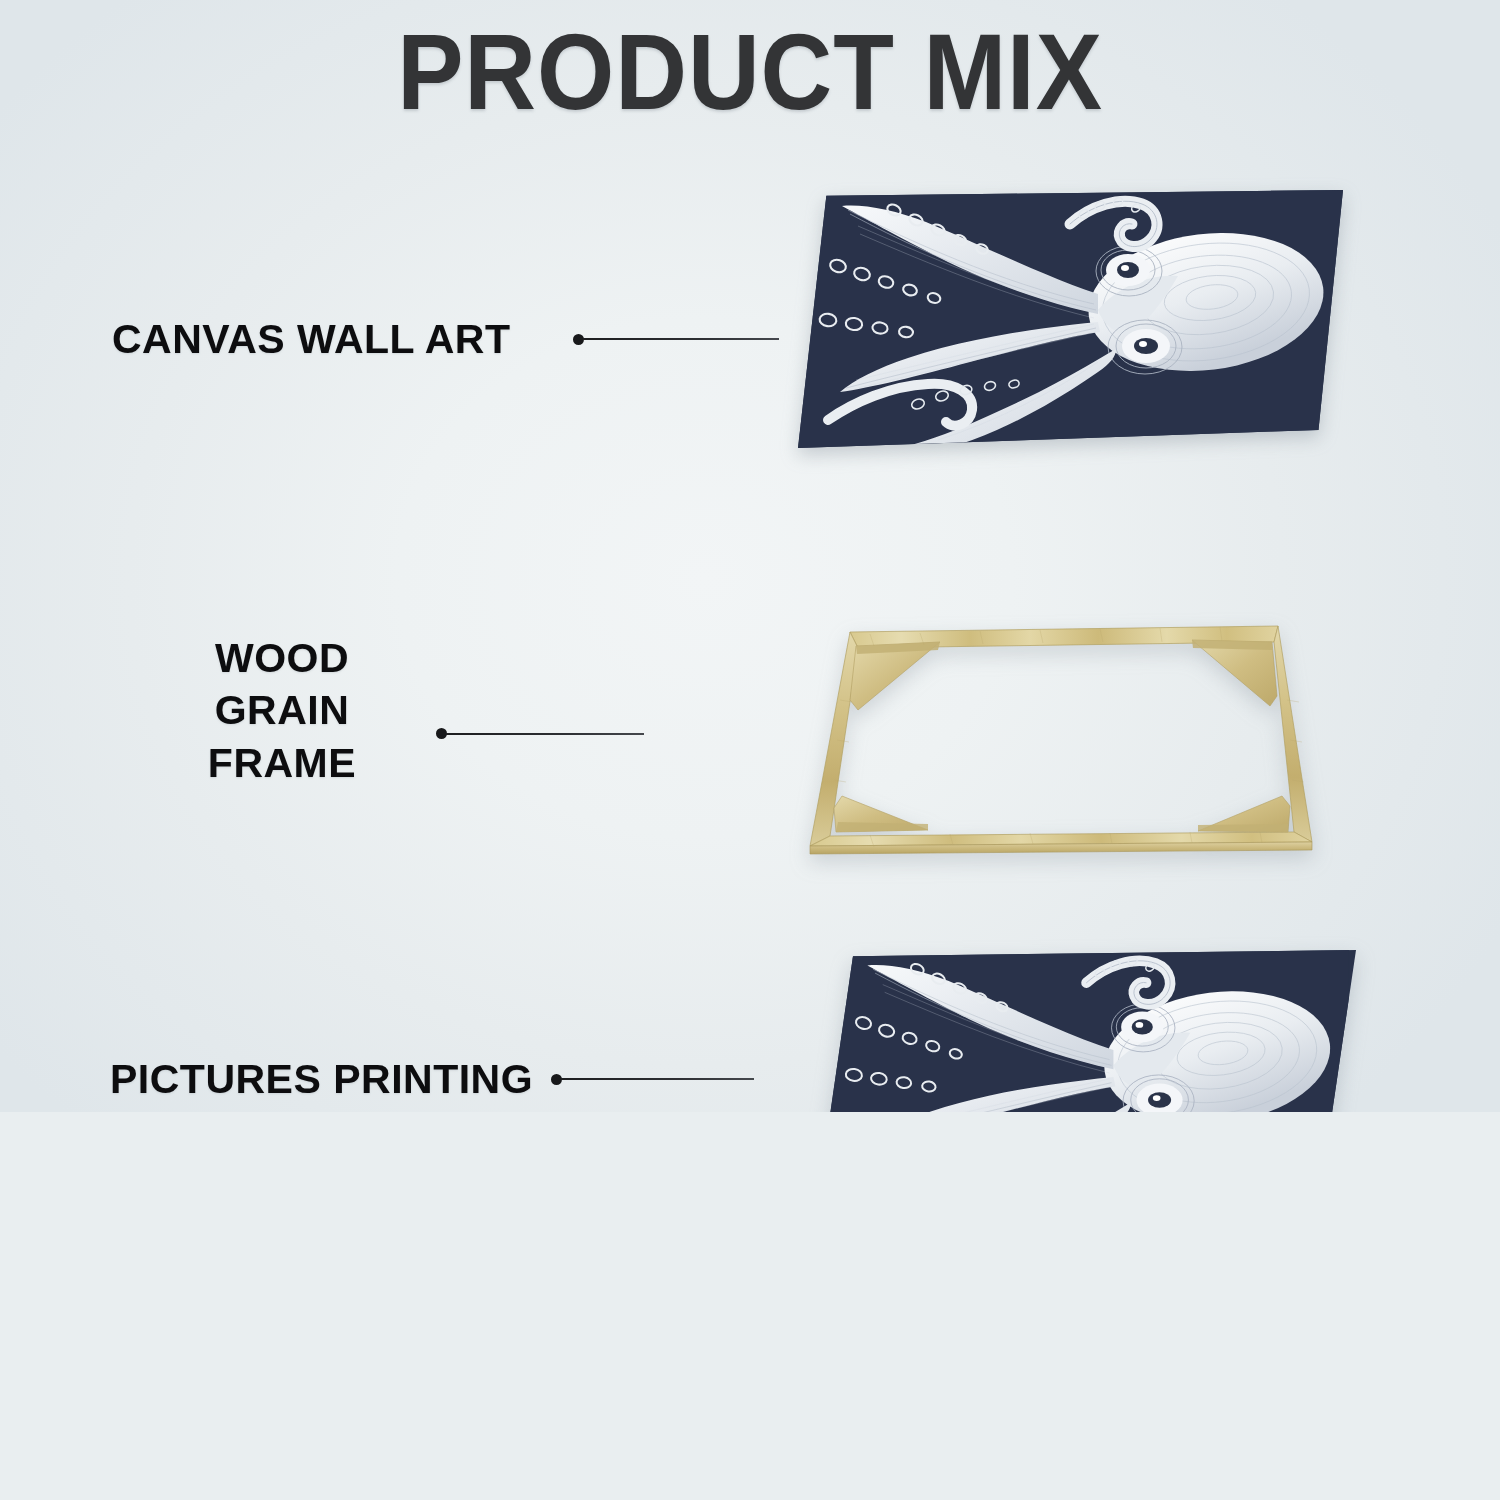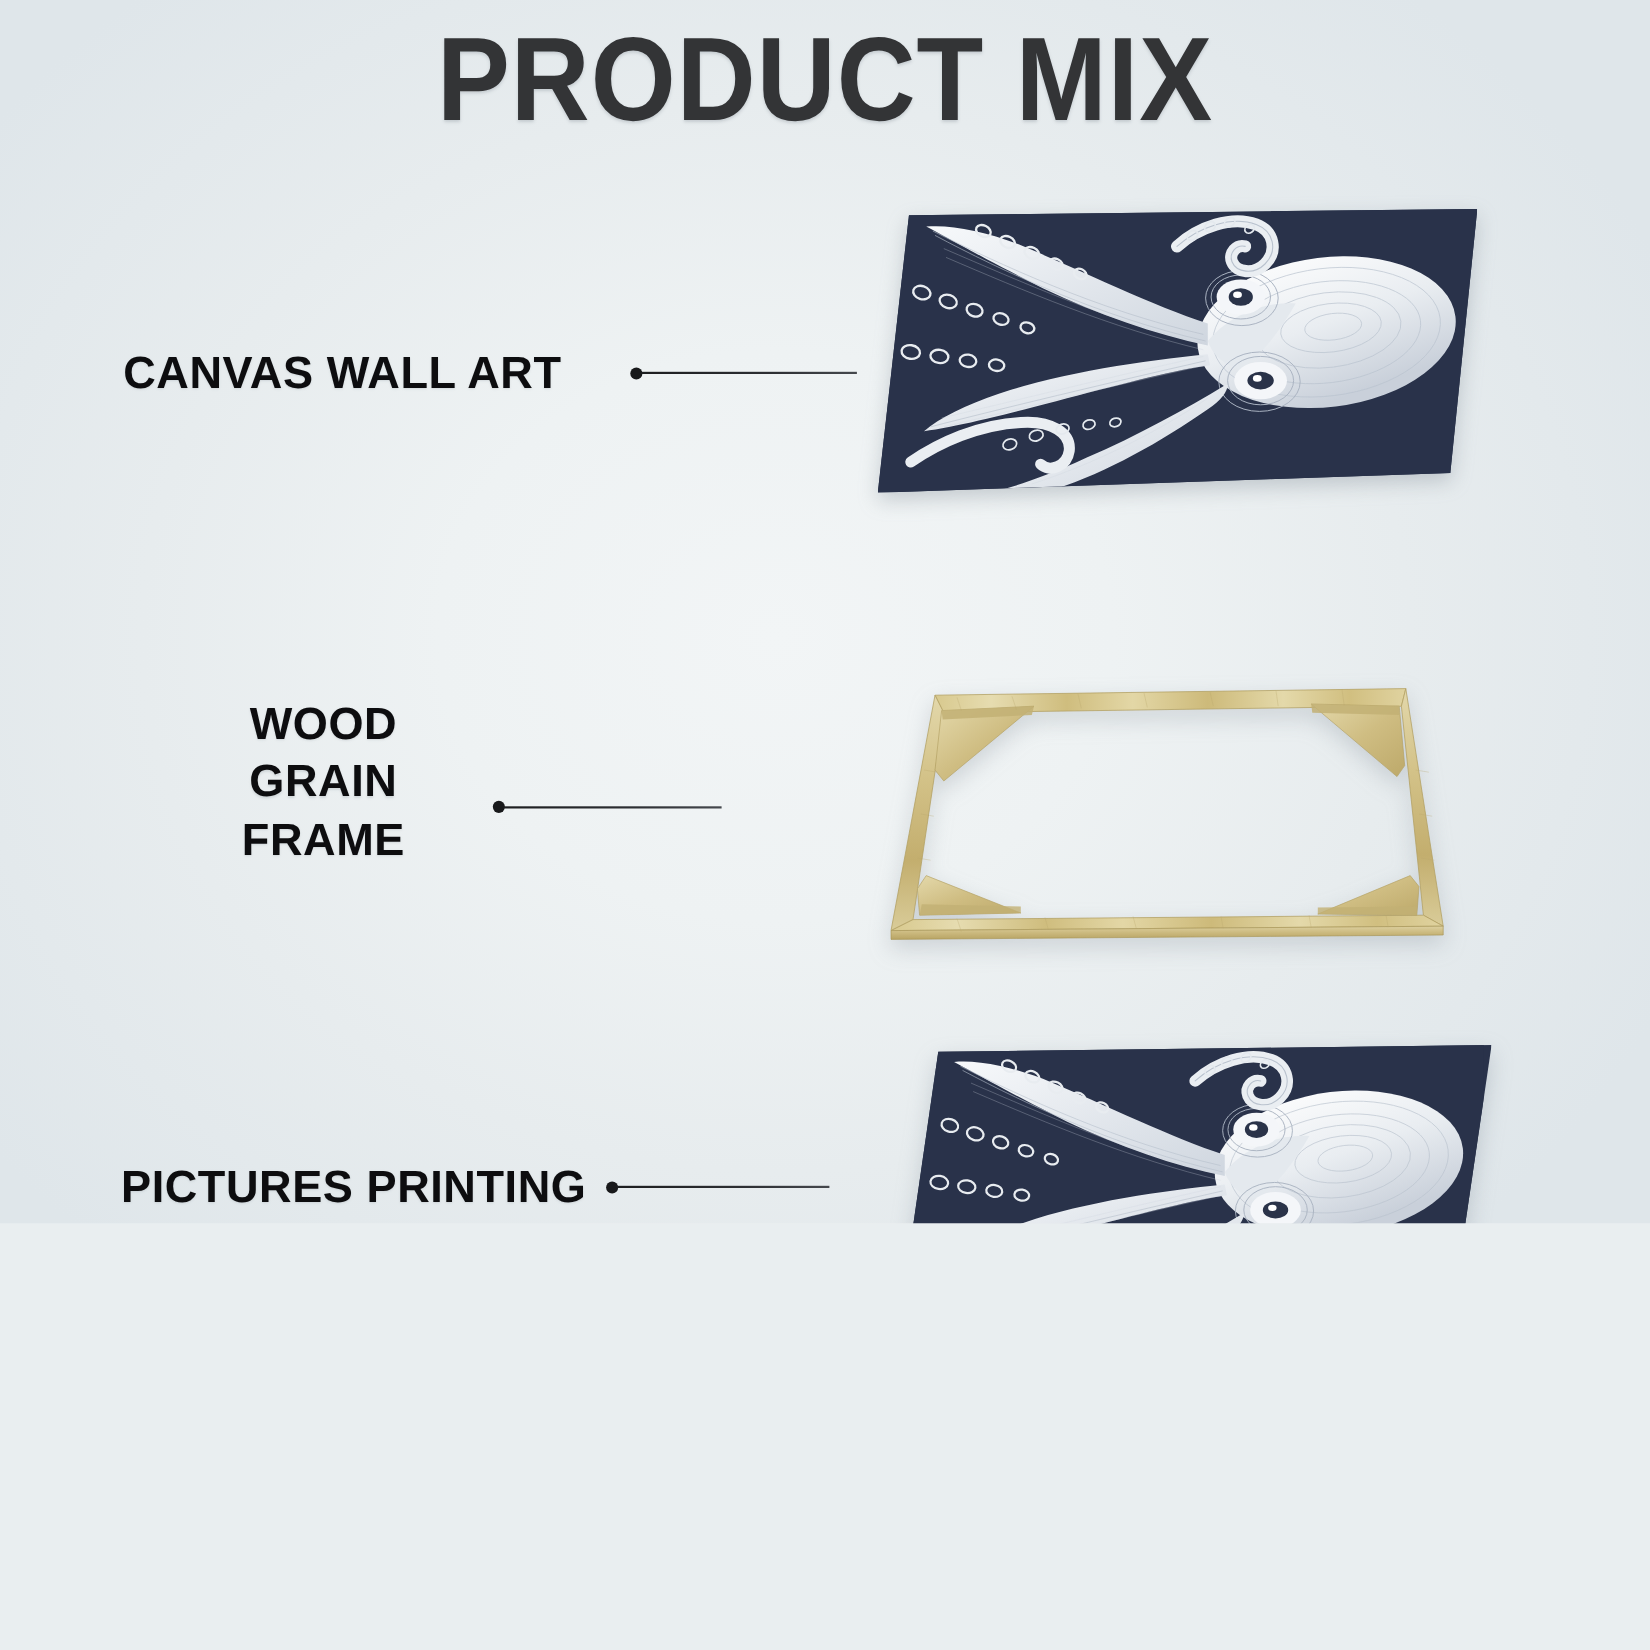--- a/index.html
+++ b/index.html
@@ -75,21 +75,21 @@
     height: 2px;
     background: linear-gradient(to right, #1d1e20 0%, #2d2f33 60%, #45484d 100%);
     flex: 0 0 auto;
     margin-left: -1px;
   }
 
   #callout-canvas   { left: 112px; top: 313px; }
   #callout-canvas .leader { margin-left: 62px; }
   #callout-canvas .leader-line { width: 196px; }
 
-  #callout-frame    { left: 160px; top: 632px; }
+  #callout-frame    { left: 148px; top: 632px; }
   #callout-frame .callout-text { text-align: center; width: 268px; }
   #callout-frame .leader { margin-left: 20px; margin-top: 46px; }
   #callout-frame .leader-line { width: 198px; }
 
   #callout-print    { left: 110px; top: 1053px; align-items: center; }
   #callout-print .leader { margin-left: 18px; }
   #callout-print .leader-line { width: 193px; }
 
   
   .product {

